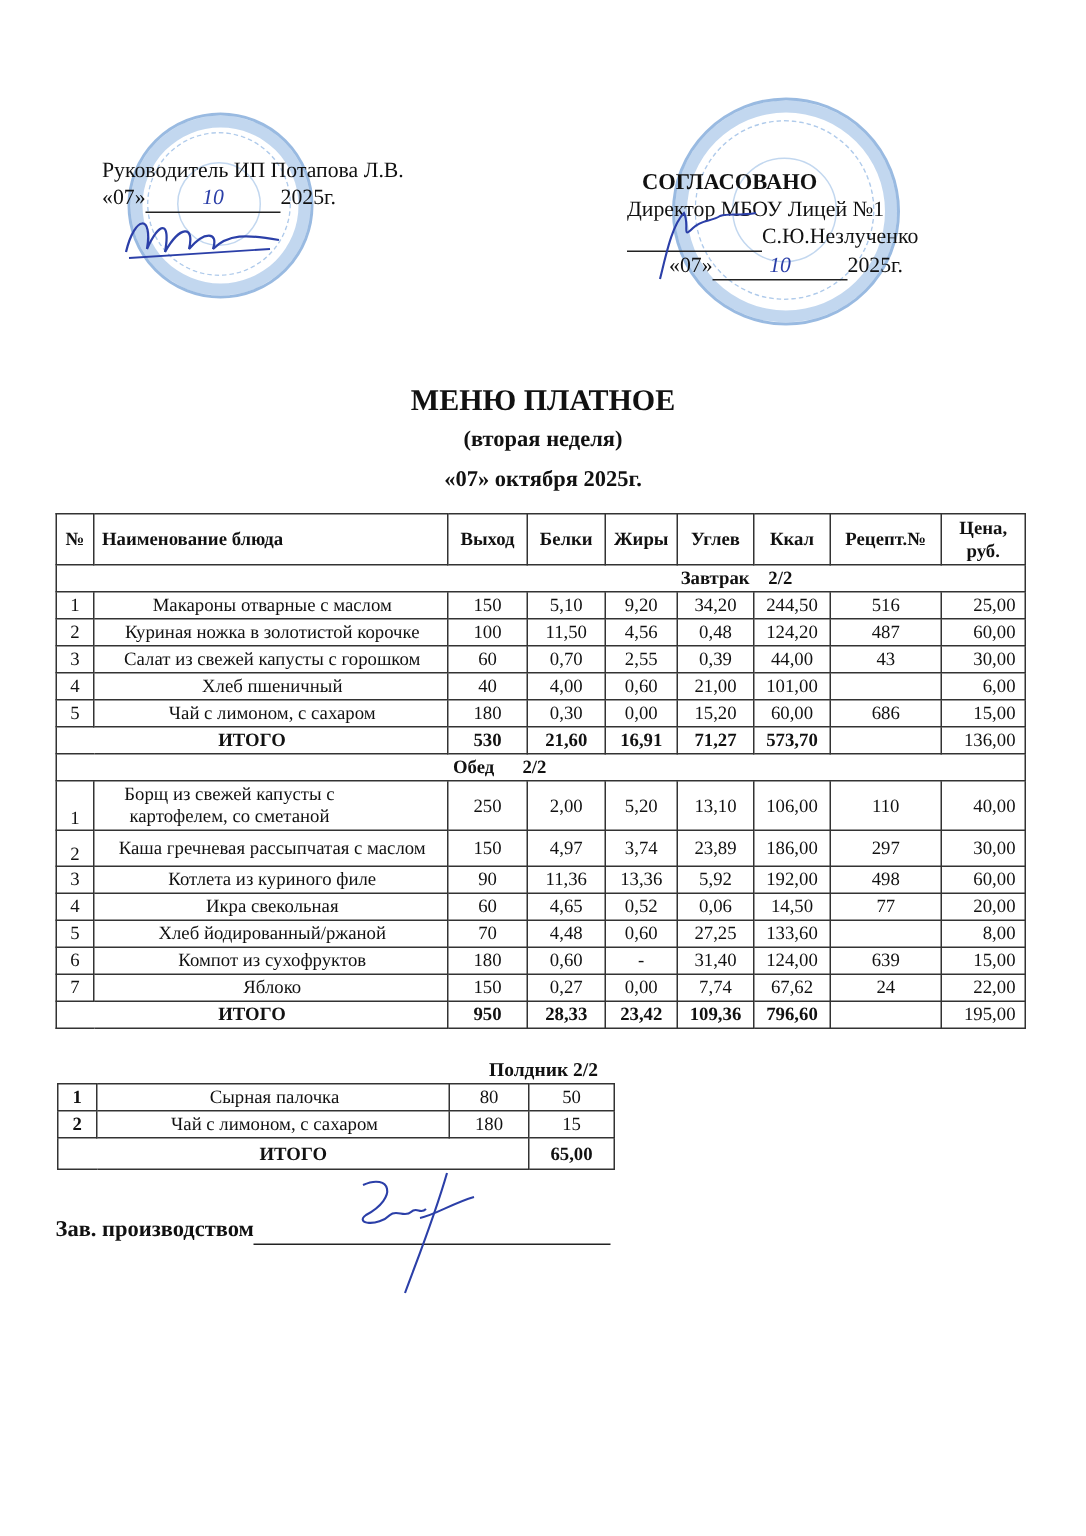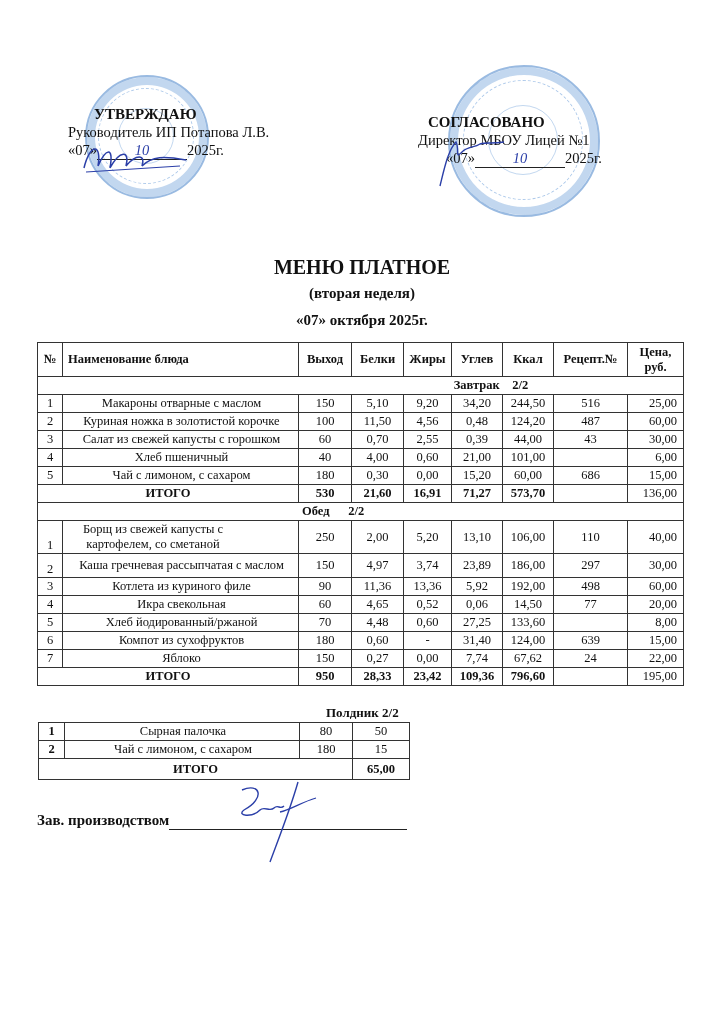--- a/index.html
+++ b/index.html
@@ -60,38 +60,40 @@
   .footer { position: absolute; font-weight: bold; font-size: 15px; }
 </style>
 </head>
 <body>
 
 <div class="stamp" style="left:85px; top:75px; width:120px; height:120px;"></div>
 <div class="stamp-inner" style="left:98px; top:88px; width:94px; height:94px;"></div>
 <div class="stamp-core" style="left:118px; top:108px; width:54px; height:54px;"></div>
 
 <div class="abs approval" style="left:68px; top:105px; width:270px;">
-  <div class="title" style="padding-left:26px;">УТВЕРЖДАЮ</div>
   <div>Руководитель ИП Потапова Л.В.</div>
   <div>
     <span>«07»</span><span class="line-under" style="width:90px; text-align:center; color:#2b3fa8; font-style:italic;">10</span><span>2025г.</span>
   </div>
 </div>
 <svg class="sig" style="left:80px; top:138px;" width="110" height="40" viewBox="0 0 110 40">
   <path d="M4 30 C 10 5, 22 5, 18 28 C 26 10, 34 8, 30 30 C 40 12, 50 12, 46 28 C 56 16, 66 16, 62 28 C 72 18, 84 18, 106 22" fill="none" stroke="#2b3fa8" stroke-width="1.5"></path>
   <path d="M6 34 L 100 28" fill="none" stroke="#2b3fa8" stroke-width="1.2"></path>
 </svg>
 
 <div class="stamp" style="left:448px; top:65px; width:148px; height:148px;"></div>
 <div class="stamp-inner" style="left:463px; top:80px; width:118px; height:118px;"></div>
 <div class="stamp-core" style="left:488px; top:105px; width:68px; height:68px;"></div>
 
 <div class="abs approval" style="left:418px; top:113px; width:250px;">
   <div class="title" style="padding-left:10px;">СОГЛАСОВАНО</div>
   <div>Директор МБОУ Лицей №1</div>
+  <div>
+    <span class="line-under" style="width:90px;">&nbsp;</span><span>С.Ю.Незлученко</span>
+  </div>
   <div style="padding-left:28px;">
     <span>«07»</span><span class="line-under" style="width:90px; text-align:center; color:#2b3fa8; font-style:italic;">10</span><span>2025г.</span>
   </div>
 </div>
 <svg class="sig" style="left:430px; top:130px;" width="80" height="60" viewBox="0 0 80 60">
   <path d="M10 56 C 14 40, 18 20, 26 12 C 30 20, 24 30, 32 22 C 38 16, 44 18, 50 14 C 56 12, 62 14, 74 12" fill="none" stroke="#2b3fa8" stroke-width="1.4"></path>
 </svg>
 
 <div class="doc-title" style="top:256px; font-size:20px;">МЕНЮ ПЛАТНОЕ</div>
 <div class="doc-title" style="top:285px; font-size:15px;">(вторая неделя)</div>

